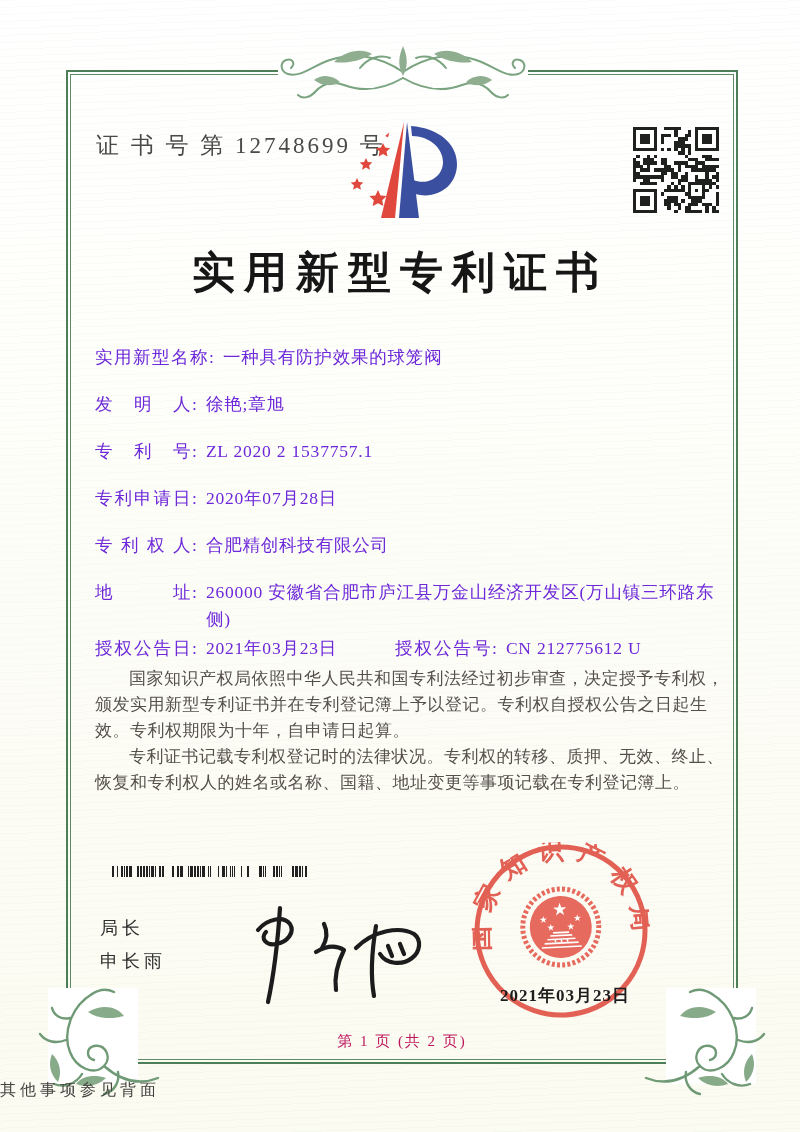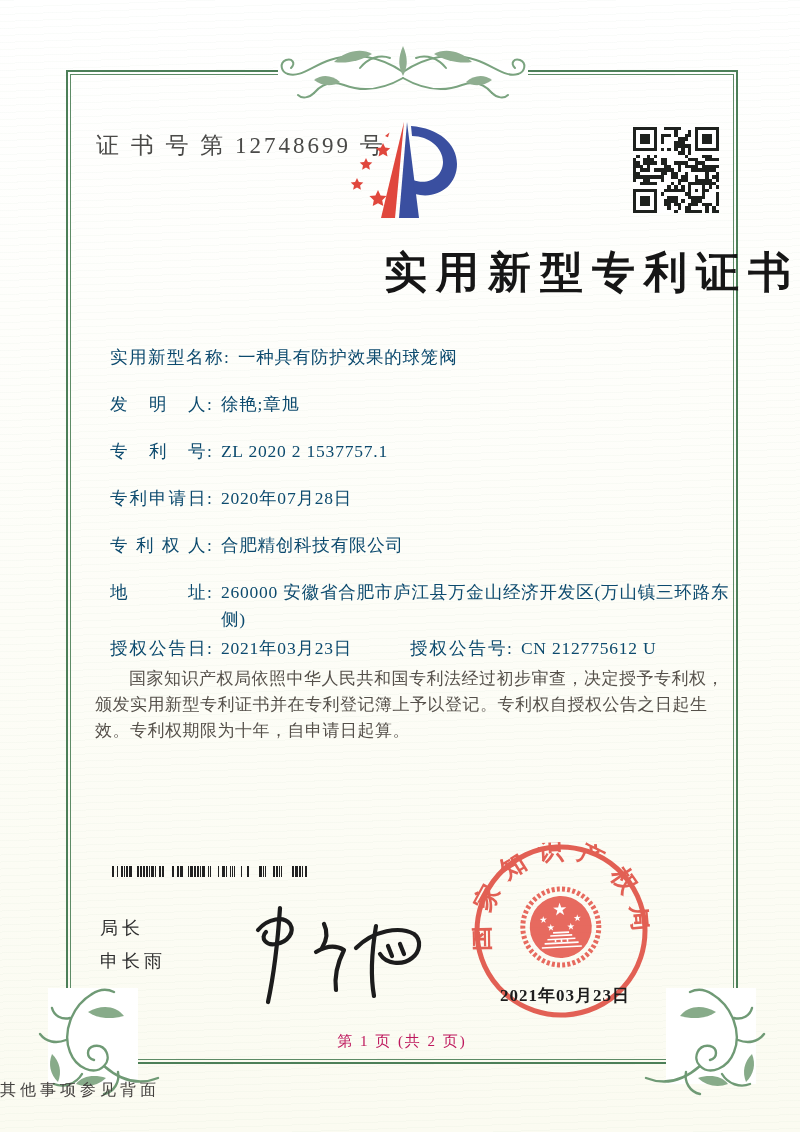--- a/index.html
+++ b/index.html
@@ -25,25 +25,25 @@
   
   .cert-no{
     position:absolute;left:96px;top:130px;font-size:23px;letter-spacing:3px;color:#4a4a48;
   }
   
   .logo{position:absolute;left:333px;top:110px;width:140px;height:128px;}
   
   .qr{position:absolute;left:633px;top:127px;width:86px;height:86px;}
   
   .title{
-    position:absolute;left:0;top:244px;width:800px;text-align:right;
+    position:absolute;left:0;top:244px;width:800px;text-align:center;
     font-size:43px;font-weight:bold;letter-spacing:9px;color:#161616;
   }
   
-  .fields{position:absolute;left:110px;top:344px;width:642px;font-size:17.5px;color:#0c4a6e;}
+  .fields{position:absolute;left:95px;top:344px;width:642px;font-size:17.5px;color:#6d28d9;}
   .frow{display:flex;align-items:flex-start;line-height:26px;margin-bottom:21px;}
   .frow.tight{margin-bottom:2px;}
   .flabel{
     display:inline-block;width:96px;text-align:justify;text-align-last:justify;
     flex:none;letter-spacing:0.5px;
   }
   .flabel.wide{width:113px;}
   .fcolon{flex:none;margin:0 9px 0 1px;}
   .fvalue{letter-spacing:0.8px;}
   .grantrow{display:flex;line-height:26px;}
@@ -416,20 +416,21 @@
     <span class="grant-right">
       <span class="flabel">授权公告号</span>
         <span class="fcolon">:</span>
       <span class="fvalue">CN 212775612 U</span>
     </span>
   </div>
 </div>
 
 <div class="paras">
   <p>国家知识产权局依照中华人民共和国专利法经过初步审查，决定授予专利权，颁发实用新型专利证书并在专利登记簿上予以登记。专利权自授权公告之日起生效。专利权期限为十年，自申请日起算。</p>
+  <p>专利证书记载专利权登记时的法律状况。专利权的转移、质押、无效、终止、恢复和专利权人的姓名或名称、国籍、地址变更等事项记载在专利登记簿上。</p>
 </div>
 
 <svg class="barcode" id="barcode" viewBox="0 0 196 11" preserveAspectRatio="none" shape-rendering="crispEdges">
     <rect x="0" y="0" width="2" height="11" fill="#222"></rect>
     <rect x="5" y="0" width="1" height="11" fill="#222"></rect>
     <rect x="9" y="0" width="2" height="11" fill="#222"></rect>
     <rect x="12" y="0" width="1" height="11" fill="#222"></rect>
     <rect x="14" y="0" width="2" height="11" fill="#222"></rect>
     <rect x="17" y="0" width="3" height="11" fill="#222"></rect>
     <rect x="25" y="0" width="2" height="11" fill="#222"></rect>

